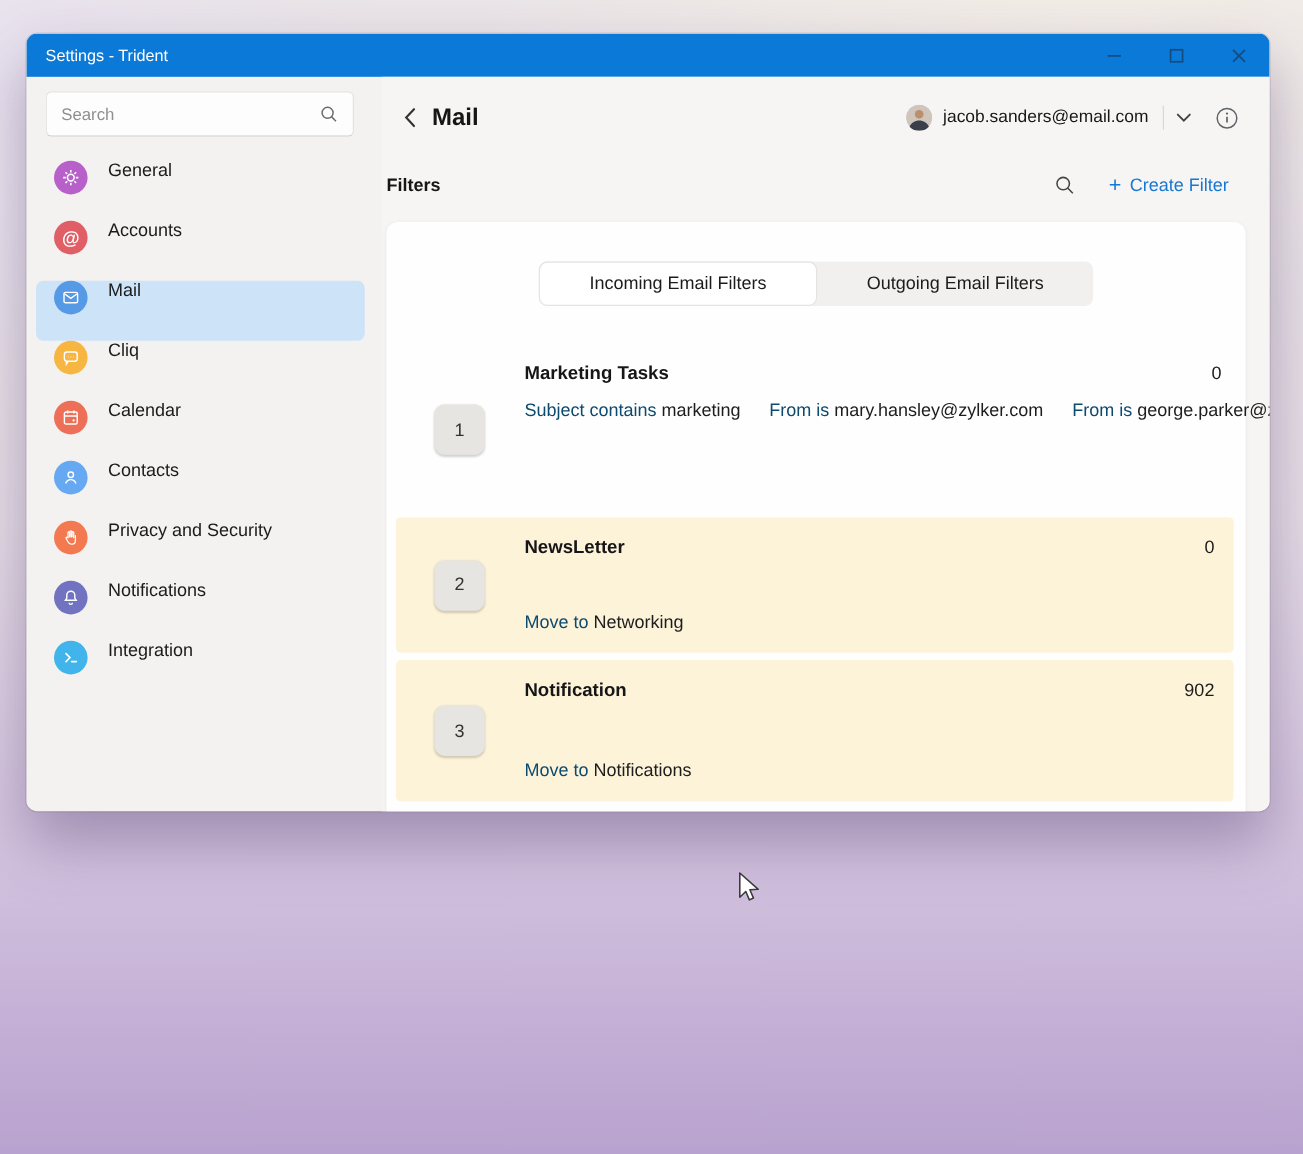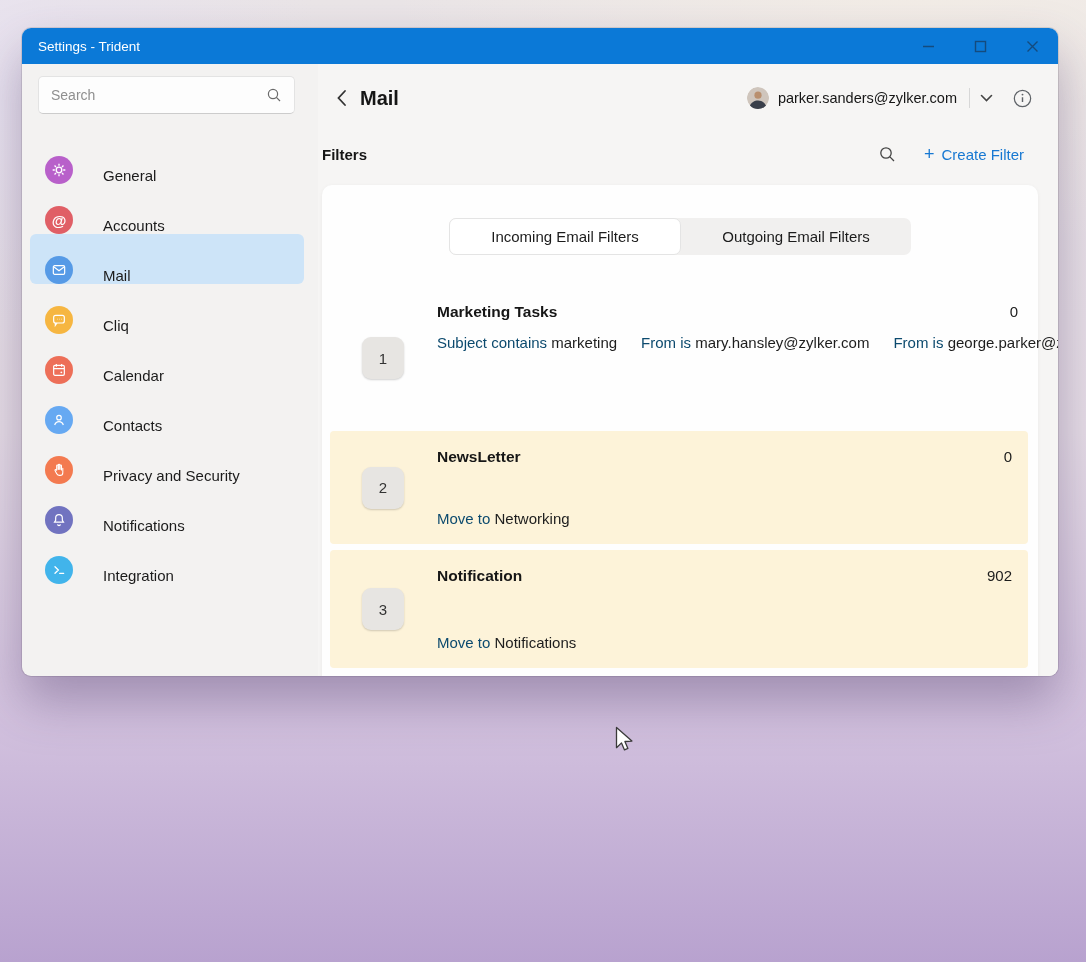--- a/index.html
+++ b/index.html
@@ -24,21 +24,21 @@
   .win-btn { width:52px; height:36px; display:flex; align-items:center; justify-content:center; }
   .app-body { display:flex; height:868px;border-radius:11px; }
 
   
   .sidebar { width:296px; padding-top:12px; flex:none; }
   .search-box { margin:0 23px 0 16px; height:38px; background:#fdfdfd; border:1px solid #e3e3e3;
     border-bottom-color:#cccccc; border-radius:5px; display:flex; align-items:center; padding:0 12px; }
   .search-box input { flex:1; border:none; outline:none; background:transparent; font-size:14px; color:#333; }
   .search-box input::placeholder { color:#8f8f8f; }
   .nav { margin:20px 14px 0 8px; }
-  .nav-item { height:50px; display:flex; align-items:flex-end; padding-left:15px; gap:30px;
+  .nav-item { height:50px; display:flex; align-items:flex-start; padding-left:15px; gap:17px;
     border-radius:6px; font-size:15px; color:#1b1b1b; cursor:default; }
   .nav-item.selected { background:#cde4f8; }
   .icon-circle { width:28px; height:28px; border-radius:50%; display:flex; align-items:center;
     justify-content:center; color:#fff; flex:none; font-size:14px; }
 
   
   .main { flex:1; position:relative; background:#f6f5f4; }
   .main-header { position:absolute; top:0; left:0; right:0; height:68px; display:flex;
     align-items:center; padding:0 26px 0 10px; }
   .back-btn { width:26px; height:26px; display:flex; align-items:center; justify-content:center; }
@@ -211,21 +211,21 @@
         </div>
         <span class="main-title">Mail</span>
         <div class="account">
           <span class="avatar">
             <svg width="22" height="22" viewBox="0 0 22 22">
                 <circle cx="11" cy="11" r="11" fill="#cfc5bc"></circle>
                 <circle cx="11" cy="8.2" r="3.6" fill="#b98f6e"></circle>
                 <path d="M2.5 19.5c1.6-4.2 5-6 8.5-6s6.9 1.8 8.5 6a11 11 0 01-17 0z" fill="#3a3f4a"></path>
               </svg>
           </span>
-          <span class="account-email">parker.sanders@zylker.com</span>
+          <span class="account-email">jacob.sanders@email.com</span>
           <span class="acct-divider"></span>
           <span style="display:flex">
             <svg width="13" height="9" viewBox="0 0 13 9">
                 <path d="M1.5 1.5l5 5 5-5" stroke="#444" stroke-width="1.6" fill="none" stroke-linecap="round"></path>
               </svg>
           </span>
           <span class="info-btn">
             <svg width="19" height="19" viewBox="0 0 20 20">
                 <circle cx="10" cy="10" r="8.6" stroke="#5f6368" stroke-width="1.3" fill="none"></circle>
                 <path d="M10 8.7v5" stroke="#5f6368" stroke-width="1.5"></path>

